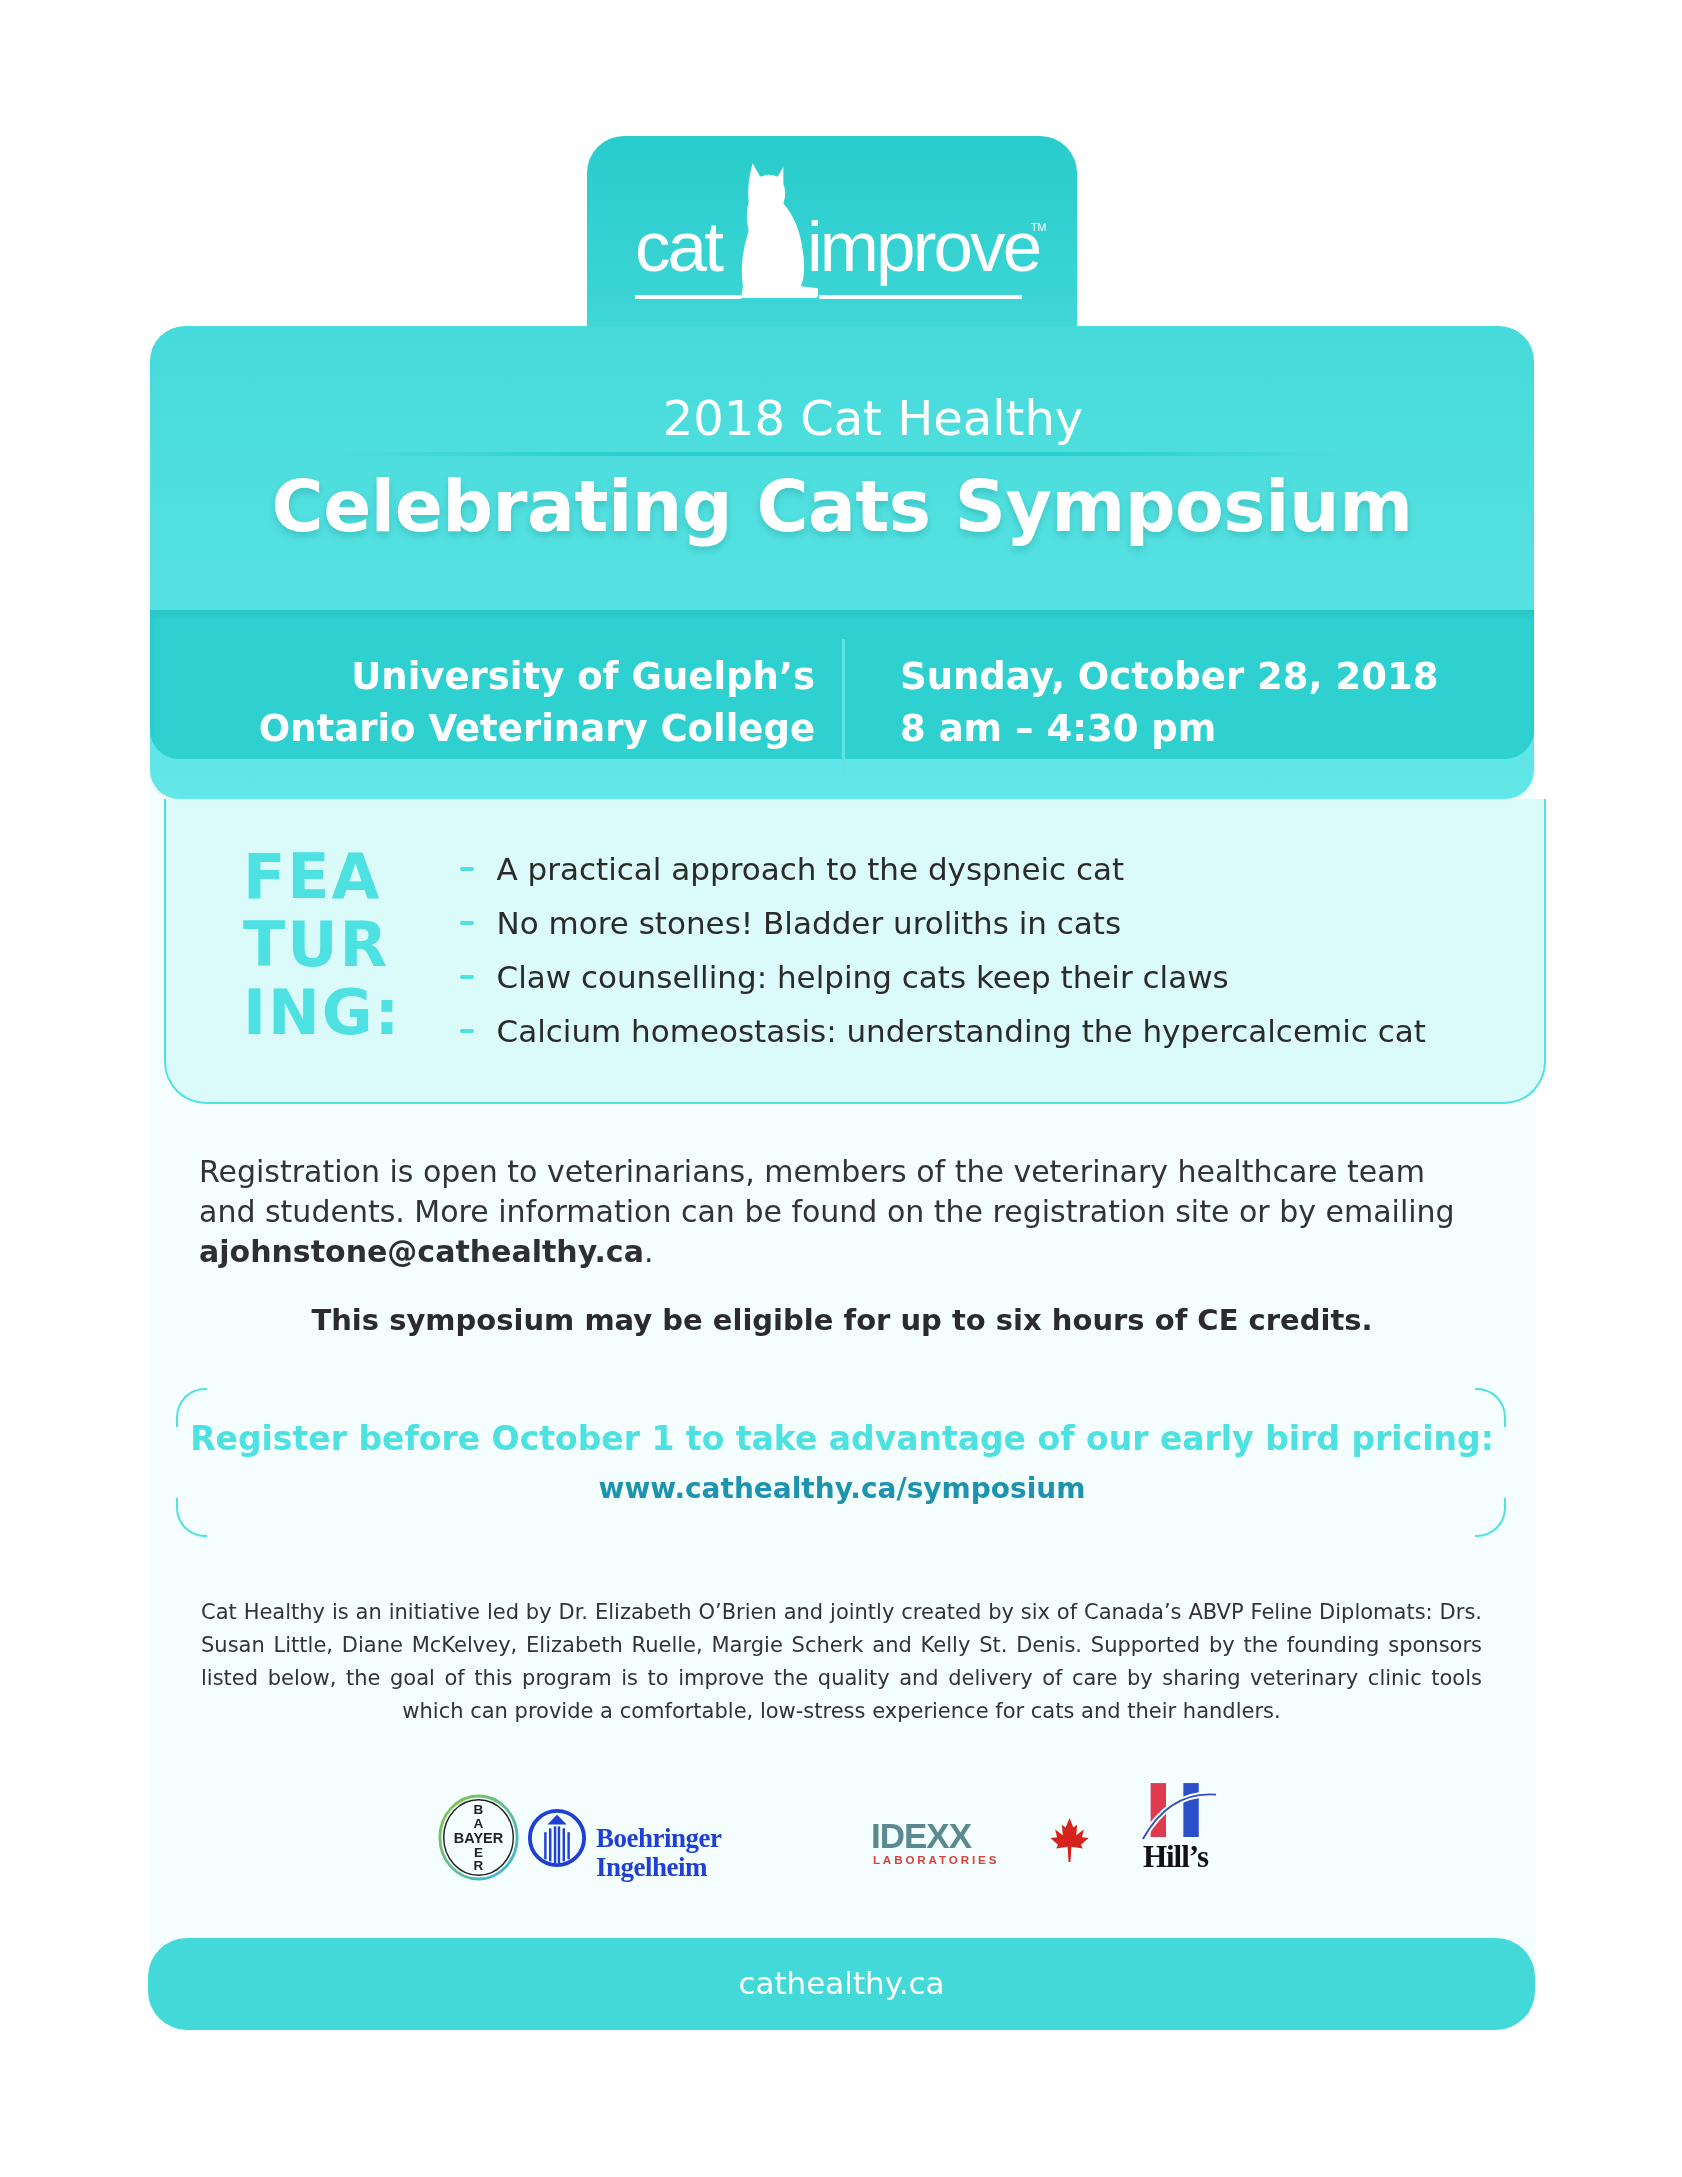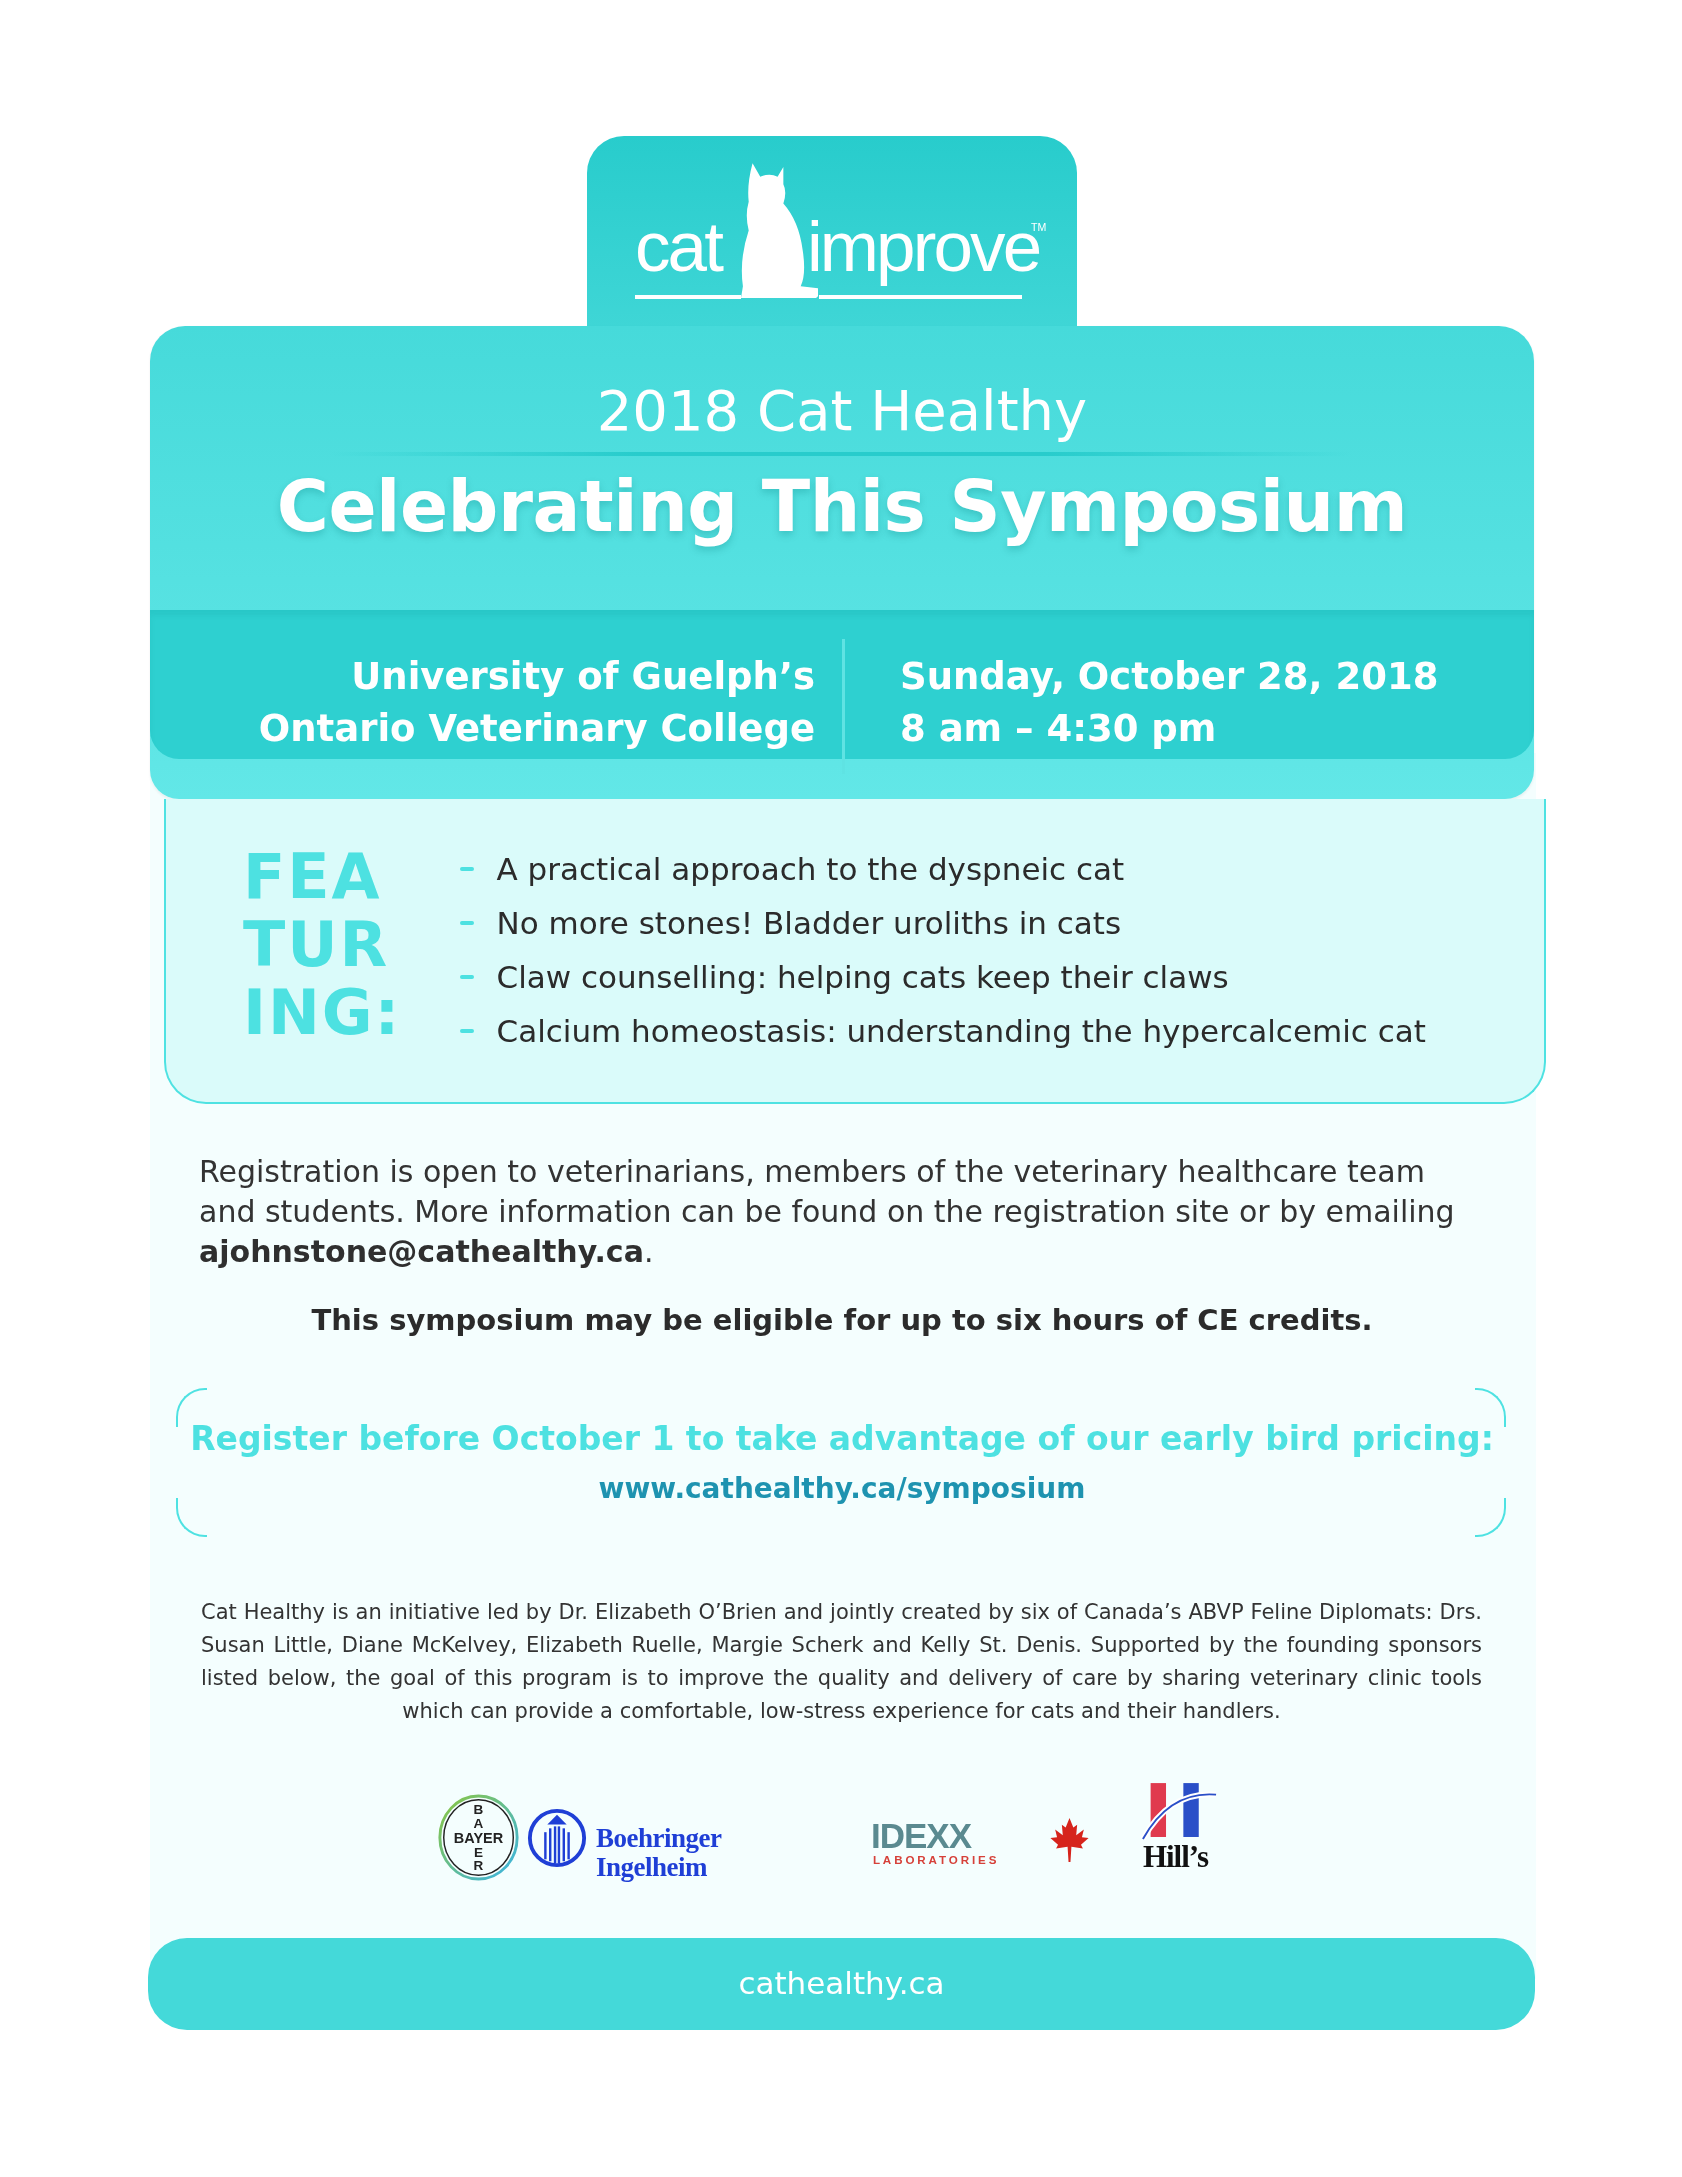--- a/index.html
+++ b/index.html
@@ -8,21 +8,21 @@
   
   .logo-tab{position:absolute;left:587px;top:136px;width:490px;height:193px;border-radius:37px 37px 0 0;background:linear-gradient(#28cccc,#3fd6d6);}
   .logo{position:absolute;left:0;top:29px;width:490px;height:126px;}
   .logo-cat-text{position:absolute;left:48px;top:46px;color:#fff;font-family:"Liberation Sans",sans-serif;font-size:71px;letter-spacing:-2.9px;line-height:1;}
   .logo-healthy-text{position:absolute;left:220px;top:46px;color:#fff;font-family:"Liberation Sans",sans-serif;font-size:71px;letter-spacing:-2.9px;line-height:1;}
   .logo-tm{position:absolute;left:444px;top:56px;color:#fff;font-size:10.6px;font-family:"Liberation Sans",sans-serif;}
   .logo-underline{position:absolute;top:130px;height:3.9px;background:#fff;}
   .logo-cat-icon{position:absolute;left:154px;top:-1.9px;width:77px;height:137px;}
   
   .header-card{position:absolute;left:150px;top:326px;width:1384px;height:473px;border-radius:35px 35px 29px 29px;background:linear-gradient(#46dada,#62e7e7);overflow:hidden;box-shadow:0 1.9px 2.9px rgba(0,0,0,0.06);}
-  .header-sub{position:absolute;left:0;width:100%;top:57px;text-align:center;color:#fff;font-size:56px;line-height:1;}
+  .header-sub{position:absolute;left:0;width:100%;top:68px;text-align:center;color:#fff;font-size:48px;line-height:1;padding-left:31px;}
   .header-rule{position:absolute;left:179px;width:1023px;top:126px;height:3.9px;background:linear-gradient(90deg,rgba(40,204,204,0),#28cccc 30%,#28cccc 70%,rgba(40,204,204,0));}
   .header-title{position:absolute;left:0;width:100%;top:145px;text-align:center;color:#fff;font-size:71px;font-weight:bold;line-height:1;text-shadow:0 3.9px 7.7px rgba(0,120,120,0.25);letter-spacing:-0.5px;}
   .venue-band{position:absolute;left:0;top:284px;width:100%;height:149px;background:#2ed0d0;border-radius:0 0 29px 29px;box-shadow:inset 0 5.8px 5.8px rgba(0,140,140,0.12);}
   .venue-left{position:absolute;right:719px;top:41px;text-align:right;color:#fff;font-size:37px;font-weight:bold;line-height:52px;white-space:nowrap;}
   .venue-right{position:absolute;left:750px;top:41px;text-align:left;color:#fff;font-size:37px;font-weight:bold;line-height:52px;white-space:nowrap;}
   .venue-divider{position:absolute;left:692px;top:29px;width:2.9px;height:135px;background:#5fe3e3;}
   
   .feat-card{position:absolute;left:150px;top:772px;width:1378px;height:330px;background:#dafbfa;border:2.9px solid #4ee2e2;border-top:none;border-radius:0 0 42px 42px;margin-left:14px;}
   .feat-word{position:absolute;left:77px;top:58px;color:#4de1e1;font-size:62px;font-weight:bold;line-height:68px;letter-spacing:1.9px;}
   .feat-list{position:absolute;left:294px;top:66px;margin:0;padding:0;list-style:none;}
@@ -72,21 +72,21 @@
     <span class="logo-healthy-text">improve</span>
     <span class="logo-tm">TM</span>
     <div class="logo-underline" style="left:48px;width:106px;"></div>
     <div class="logo-underline" style="left:232px;width:203px;"></div>
   </div>
 </div>
 
 <div class="header-card">
   <div class="header-sub">2018 Cat Healthy</div>
   <div class="header-rule"></div>
-  <div class="header-title">Celebrating This Symposium</div>
+  <div class="header-title">Celebrating Cats Symposium</div>
   <div class="venue-band">
     <div class="venue-left">
       <div>University of Guelph’s</div>
       <div>Ontario Veterinary College</div>
     </div>
     <div class="venue-divider"></div>
     <div class="venue-right">
       <div>Sunday, October 28, 2018</div>
       <div>8 am – 4:30 pm</div>
     </div>

